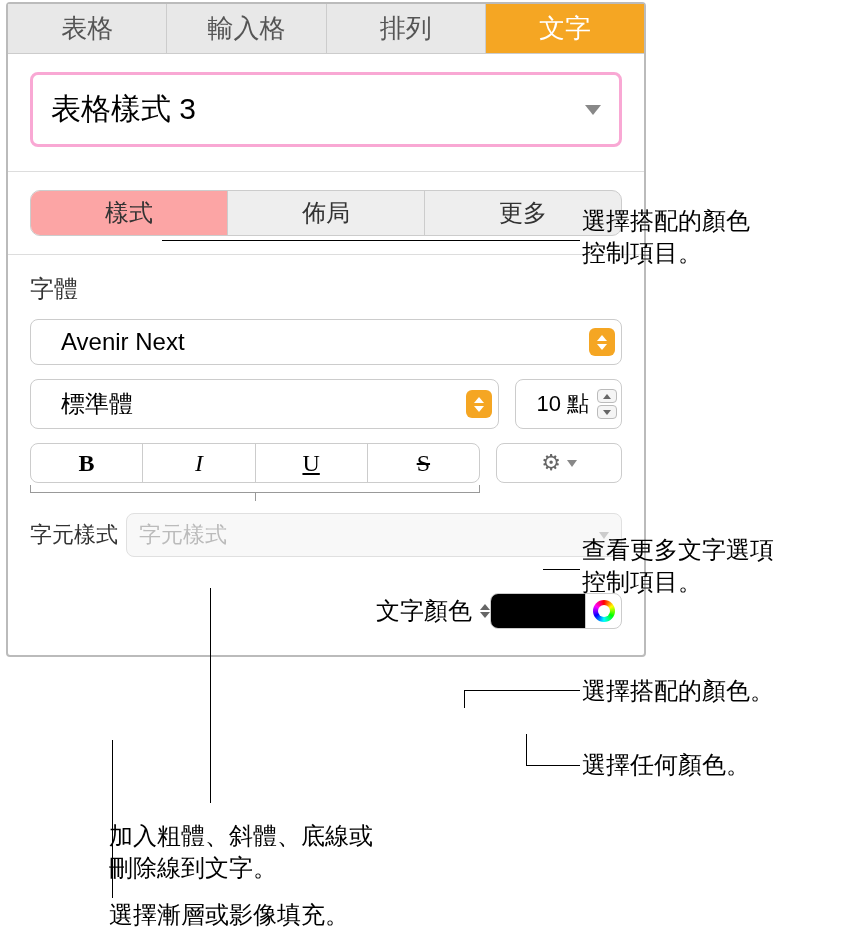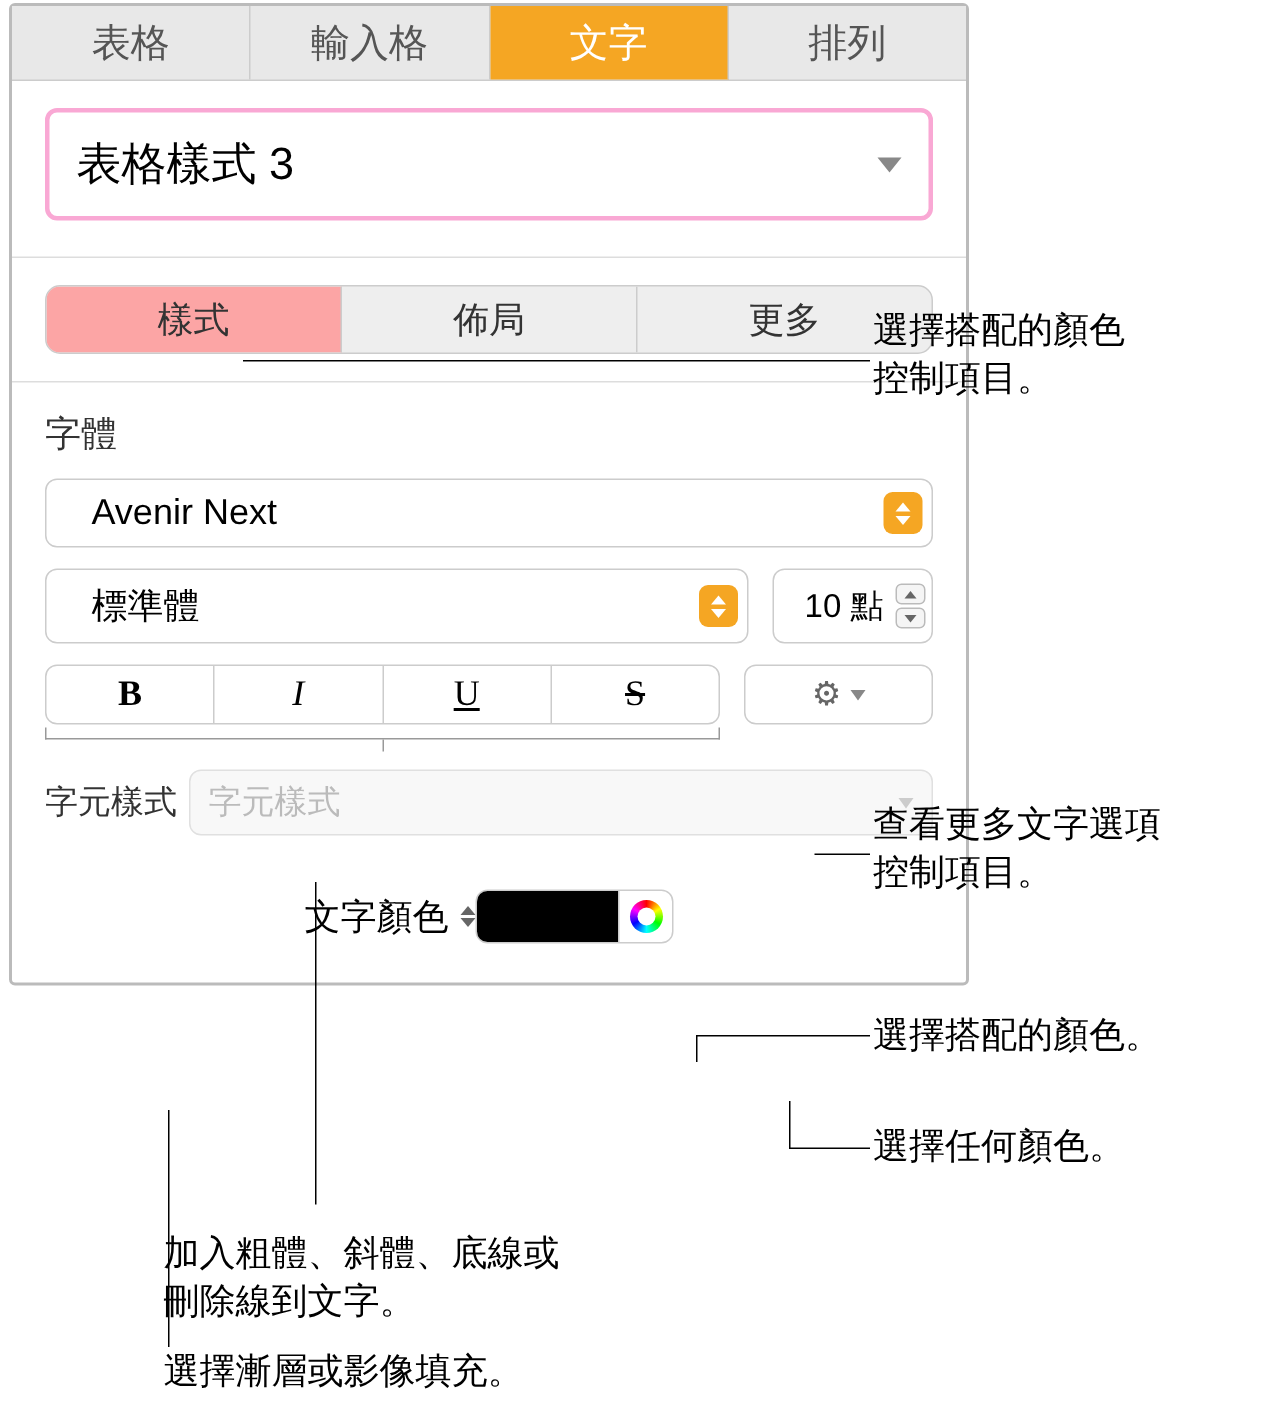--- a/index.html
+++ b/index.html
@@ -235,21 +235,21 @@
       font-size: 22px;
       color: #bbb;
       display: flex;
       justify-content: space-between;
       align-items: center;
       cursor: pointer;
     }
     .color-row {
       display: flex;
       align-items: center;
-      justify-content: center;
+      justify-content: flex-end;
       margin-top: 36px;
       padding-bottom: 8px;
     }
     .color-label {
       font-size: 24px;
       display: flex;
       align-items: center;
       gap: 8px;
       cursor: pointer;
     }
@@ -309,22 +309,22 @@
       background: #000;
     }
   </style>
 </head>
 <body>
 
 <div class="panel">
   <div class="tabs">
     <div class="tab">表格</div>
     <div class="tab">輸入格</div>
+    <div class="tab">排列</div>
     <div class="tab active">文字</div>
-    <div class="tab">排列</div>
   </div>
   <div class="content">
     <div class="style-select">
       <span>表格樣式 3</span>
       <span class="chevron"></span>
     </div>
     <hr class="divider">
     <div class="seg">
       <div class="seg-item active">樣式</div>
       <div class="seg-item">佈局</div>

